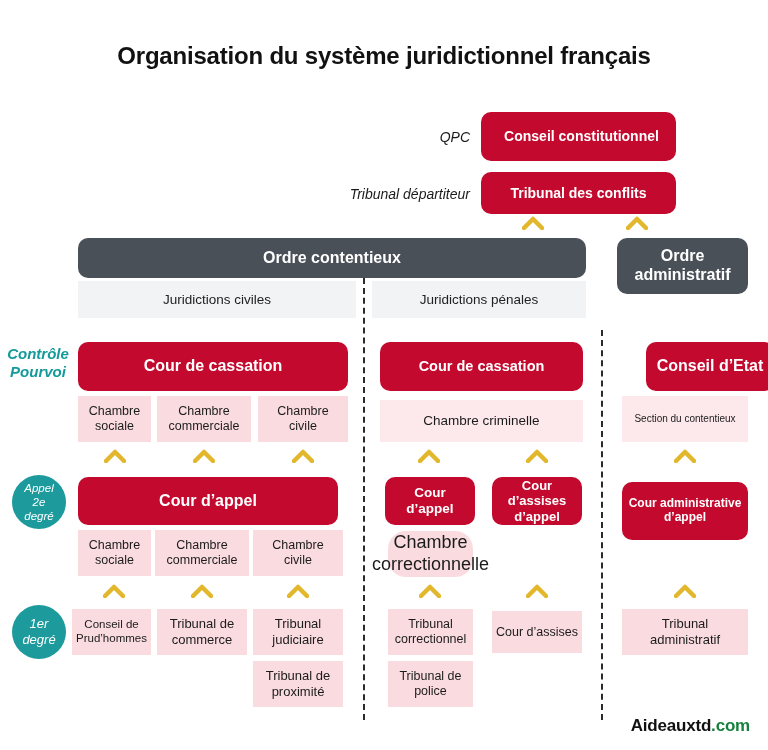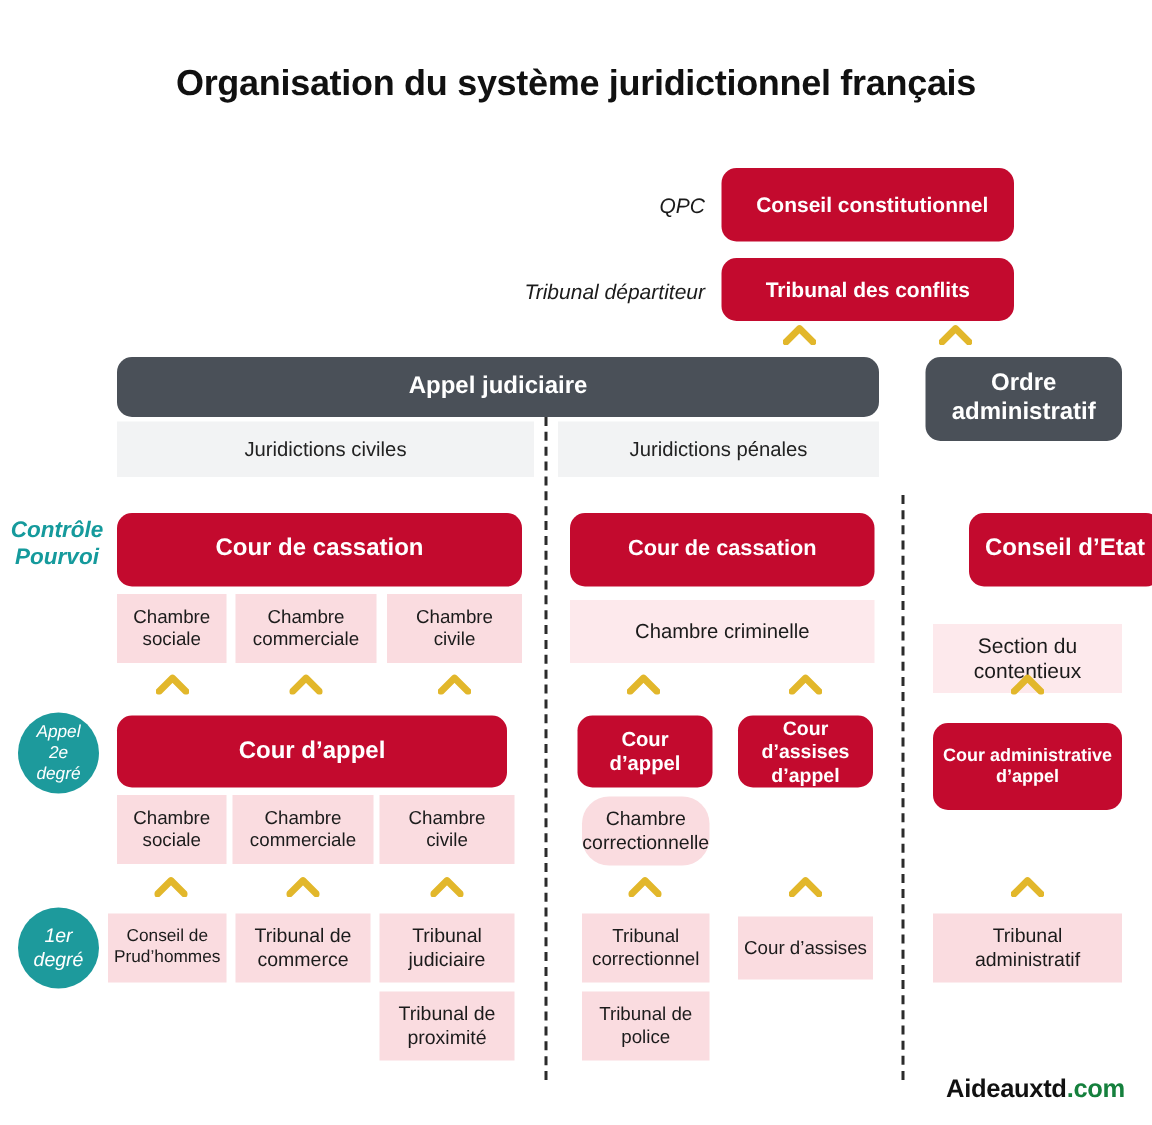--- a/index.html
+++ b/index.html
@@ -147,21 +147,21 @@
     <svg viewBox="0 0 22 14">
         <path d="M2 12 L11 3 L20 12" fill="none" stroke="#E2B72B" stroke-width="4.5" stroke-linecap="round" stroke-linejoin="round"></path>
       </svg>
   </div>
   <div class="abs chev" style="left:626px; top:216px;">
     <svg viewBox="0 0 22 14">
         <path d="M2 12 L11 3 L20 12" fill="none" stroke="#E2B72B" stroke-width="4.5" stroke-linecap="round" stroke-linejoin="round"></path>
       </svg>
   </div>
 
-  <div class="abs gray-box" style="left:78px; top:238px; width:508px; height:40px; font-size:16px;">Appel judiciaire</div>
+  <div class="abs gray-box" style="left:78px; top:238px; width:508px; height:40px; font-size:16px;">Ordre contentieux</div>
   <div class="abs gray-box" style="left:617px; top:238px; width:131px; height:56px; font-size:16px; padding:0 6px;">Ordre administratif</div>
 
   <div class="abs gray-band" style="left:78px; top:281px; width:278px; height:37px;">Juridictions civiles</div>
   <div class="abs gray-band" style="left:372px; top:281px; width:214px; height:37px;">Juridictions pénales</div>
 
   <div class="abs vdash" style="left:363px; top:278px; height:442px;"></div>
   <div class="abs vdash" style="left:601px; top:330px; height:390px;"></div>
 
   <div class="abs teal-text" style="left:0px; top:345px; width:76px;">
     <div>Contrôle</div>
@@ -244,41 +244,41 @@
   </div>
   <div class="abs chev" style="left:526px; top:449px;">
     <svg viewBox="0 0 22 14">
         <path d="M2 12 L11 3 L20 12" fill="none" stroke="#E2B72B" stroke-width="4.5" stroke-linecap="round" stroke-linejoin="round"></path>
       </svg>
   </div>
 
   <div class="abs red-box" style="left:385px; top:477px; width:90px; height:48px; font-size:13.5px;">Cour d’appel</div>
   <div class="abs red-box" style="left:492px; top:477px; width:90px; height:48px; font-size:13px;">Cour d’assises d’appel</div>
 
-  <div class="abs pink-box" style="left:388px; top:531px; width:85px; height:46px; font-size:13px;border-radius:18px;">Chambre correctionnelle</div>
+  <div class="abs pink-box" style="left:388px; top:531px; width:85px; height:46px; font-size:18px;border-radius:18px;">Chambre correctionnelle</div>
 
   <div class="abs chev" style="left:419px; top:584px;">
     <svg viewBox="0 0 22 14">
         <path d="M2 12 L11 3 L20 12" fill="none" stroke="#E2B72B" stroke-width="4.5" stroke-linecap="round" stroke-linejoin="round"></path>
       </svg>
   </div>
   <div class="abs chev" style="left:526px; top:584px;">
     <svg viewBox="0 0 22 14">
         <path d="M2 12 L11 3 L20 12" fill="none" stroke="#E2B72B" stroke-width="4.5" stroke-linecap="round" stroke-linejoin="round"></path>
       </svg>
   </div>
 
   <div class="abs pink-box" style="left:388px; top:609px; width:85px; height:46px; font-size:12.5px;">Tribunal correctionnel</div>
   <div class="abs pink-box" style="left:492px; top:611px; width:90px; height:42px; font-size:12.5px;">Cour d’assises</div>
 
   <div class="abs pink-box" style="left:388px; top:661px; width:85px; height:46px; font-size:12.5px;">Tribunal de police</div>
 
   <div class="abs red-box" style="left:646px; top:342px; width:128px; height:49px; font-size:16px;">Conseil d’Etat</div>
 
-  <div class="abs pink-box pale" style="left:622px; top:416px; width:126px; height:46px; font-size:14px;">Section du contentieux</div>
+  <div class="abs pink-box pale" style="left:622px; top:396px; width:126px; height:46px; font-size:10px;">Section du contentieux</div>
 
   <div class="abs chev" style="left:674px; top:449px;">
     <svg viewBox="0 0 22 14">
         <path d="M2 12 L11 3 L20 12" fill="none" stroke="#E2B72B" stroke-width="4.5" stroke-linecap="round" stroke-linejoin="round"></path>
       </svg>
   </div>
 
   <div class="abs red-box" style="left:622px; top:482px; width:126px; height:58px; font-size:12px;">Cour administrative d’appel</div>
 
   <div class="abs chev" style="left:674px; top:584px;">

